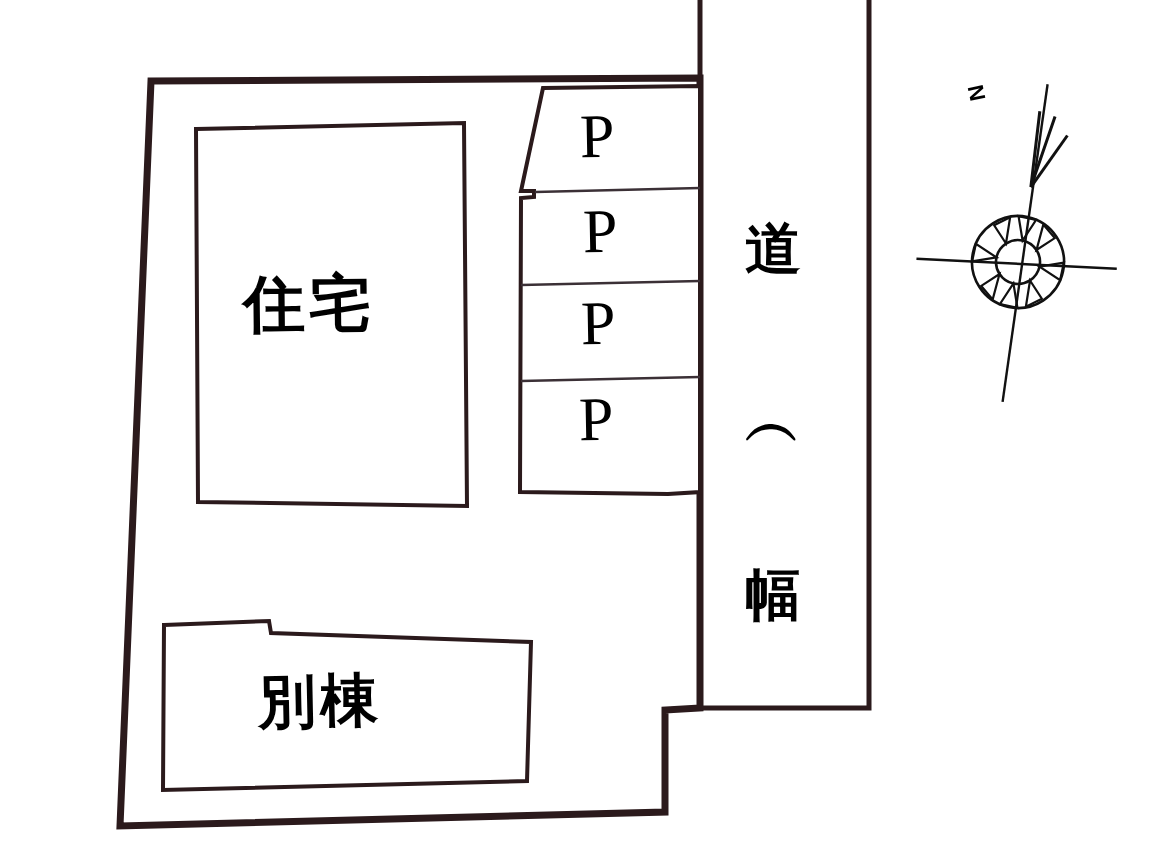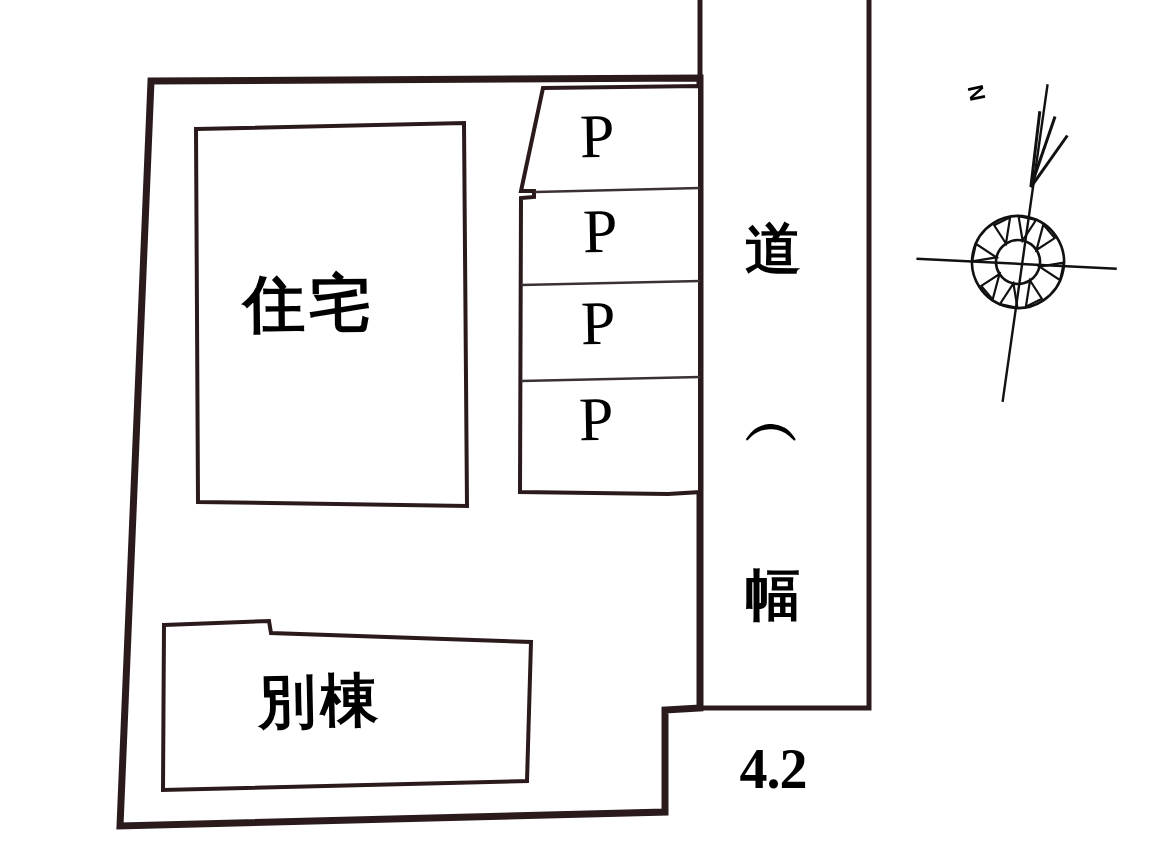--- a/index.html
+++ b/index.html
@@ -204,20 +204,19 @@
 
   <div class="label-text label-serif label-parking" id="label-parking-1">P</div>
   <div class="label-text label-serif label-parking" id="label-parking-2">P</div>
   <div class="label-text label-serif label-parking" id="label-parking-3">P</div>
   <div class="label-text label-serif label-parking" id="label-parking-4">P</div>
 
   <div class="label-text" id="label-road">
     <span class="road-char">道</span>
     <span class="road-paren">︵</span>
     <span class="road-char">幅</span>
-    <span class="road-num">4.2</span>
     
     
   </div>
 
   <div class="label-text" id="label-compass-n">N</div>
 
 </div>
 
 </body></html>

